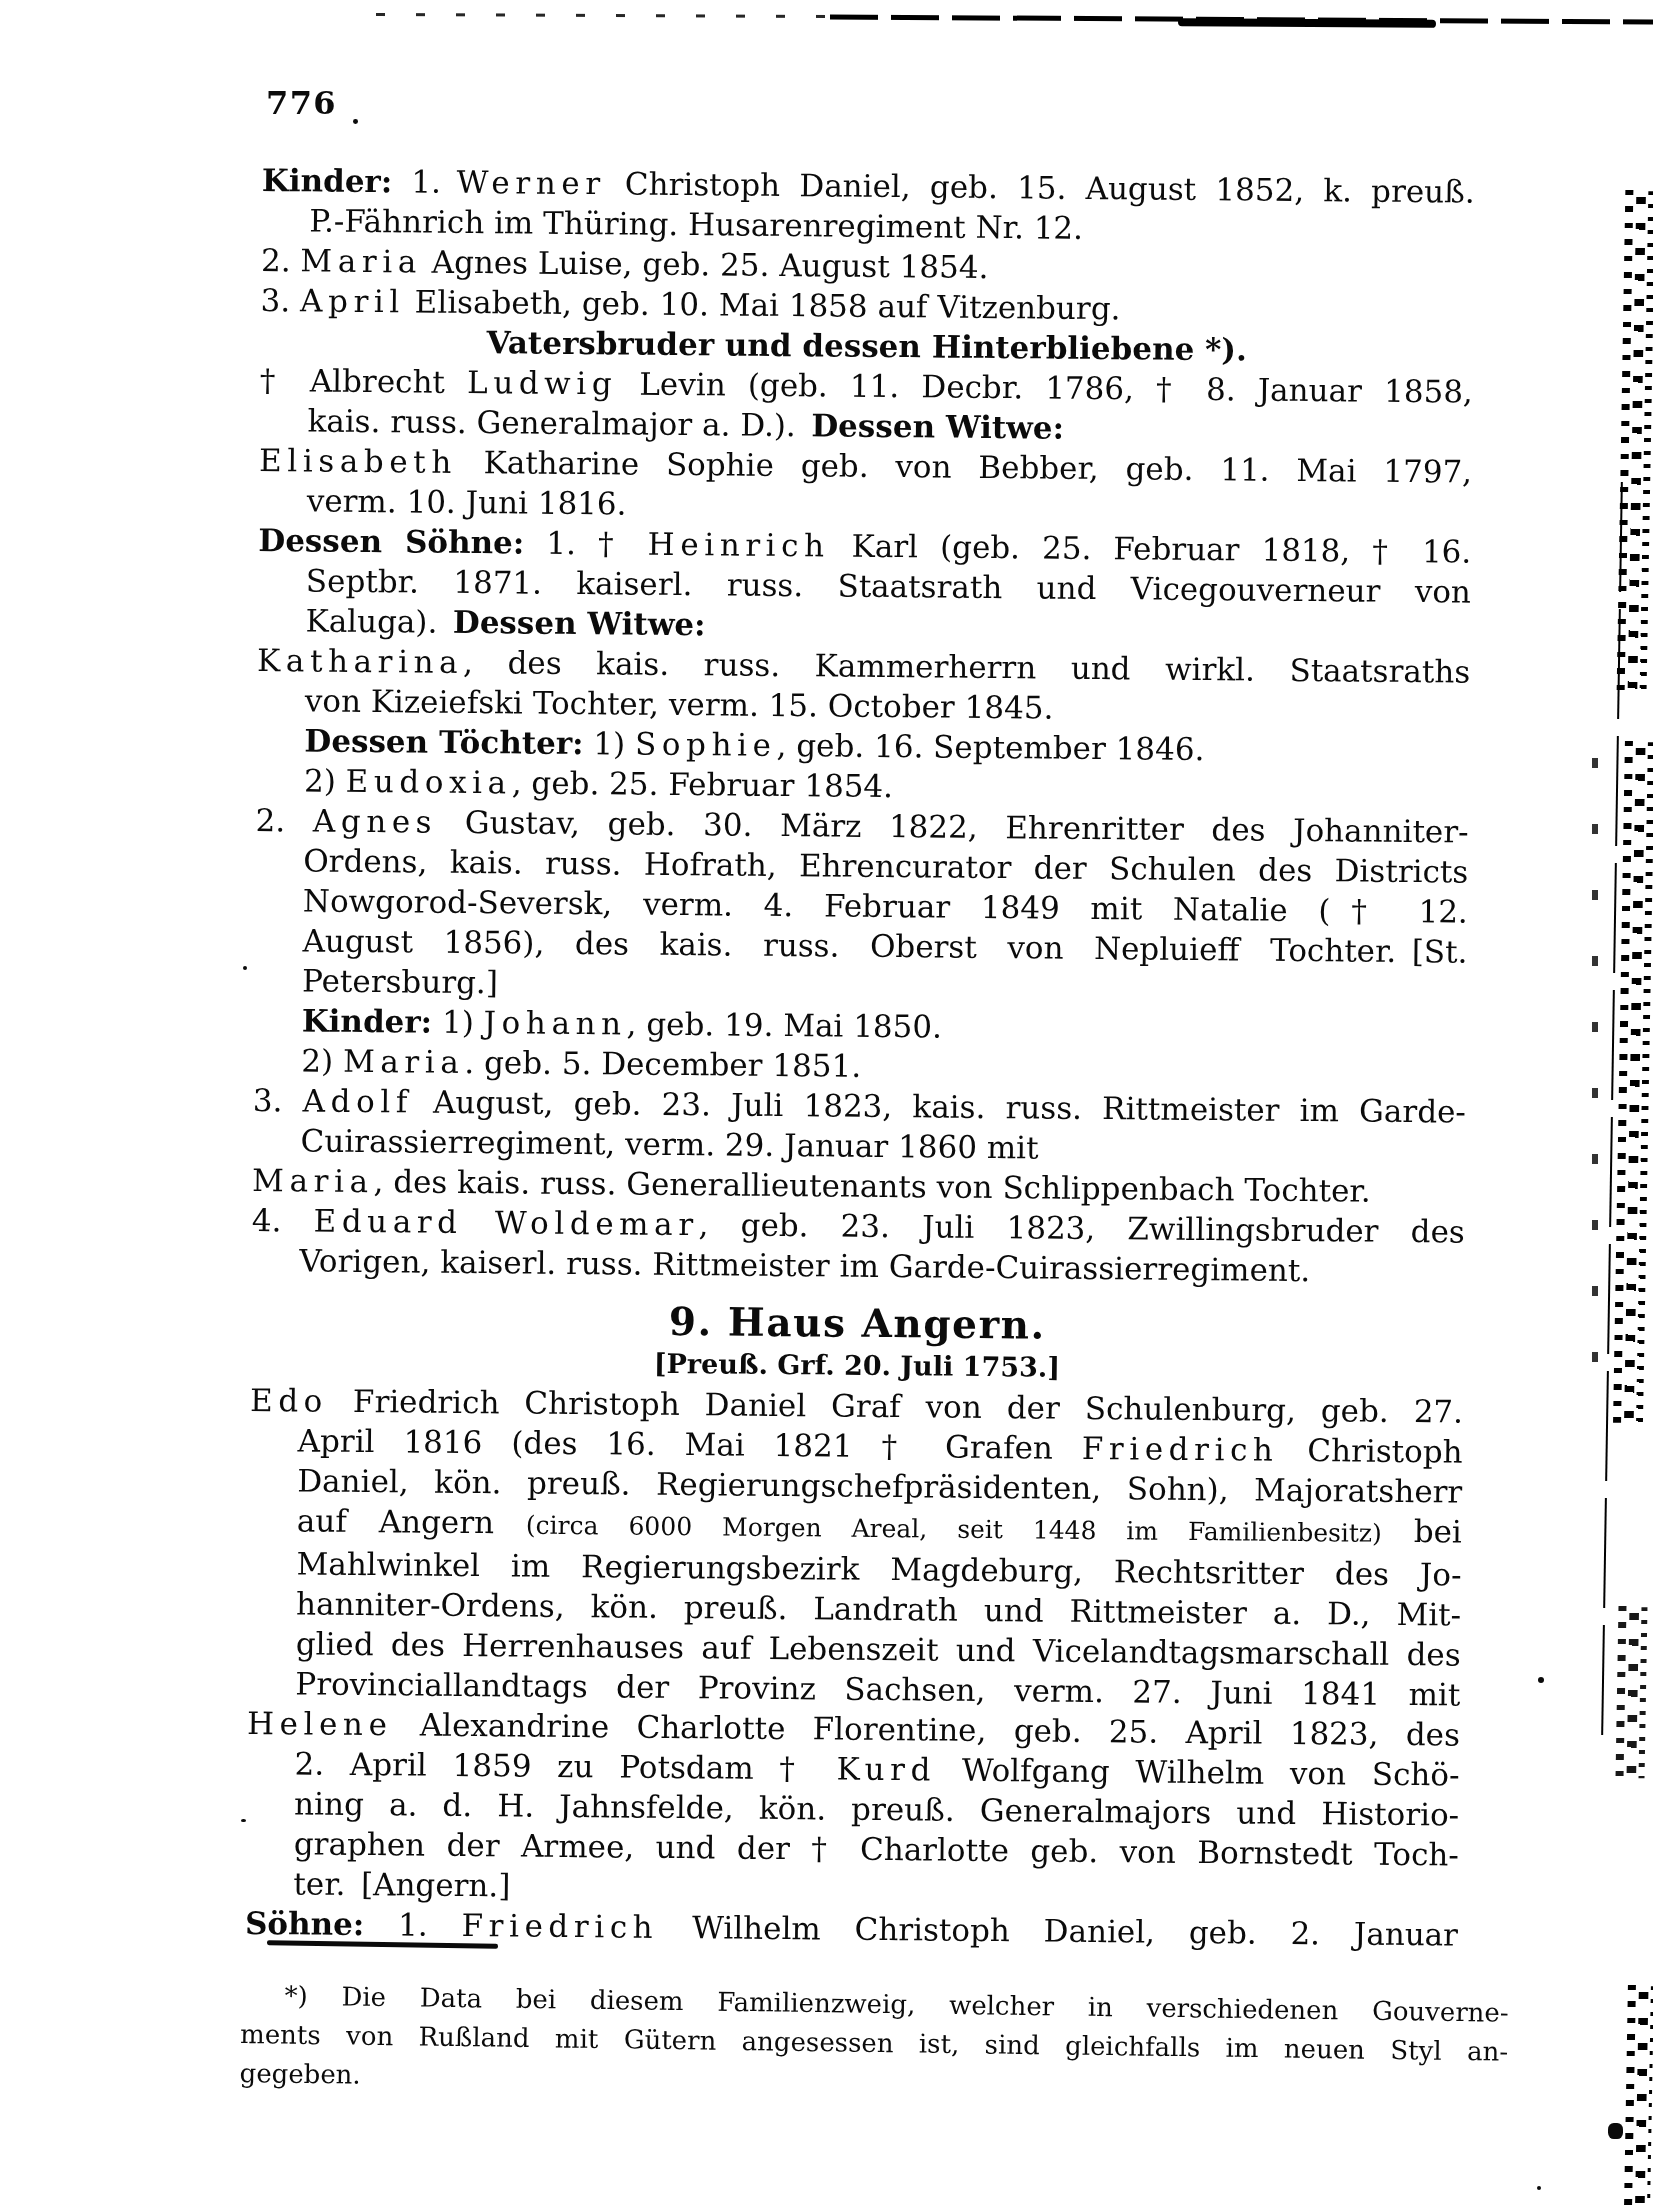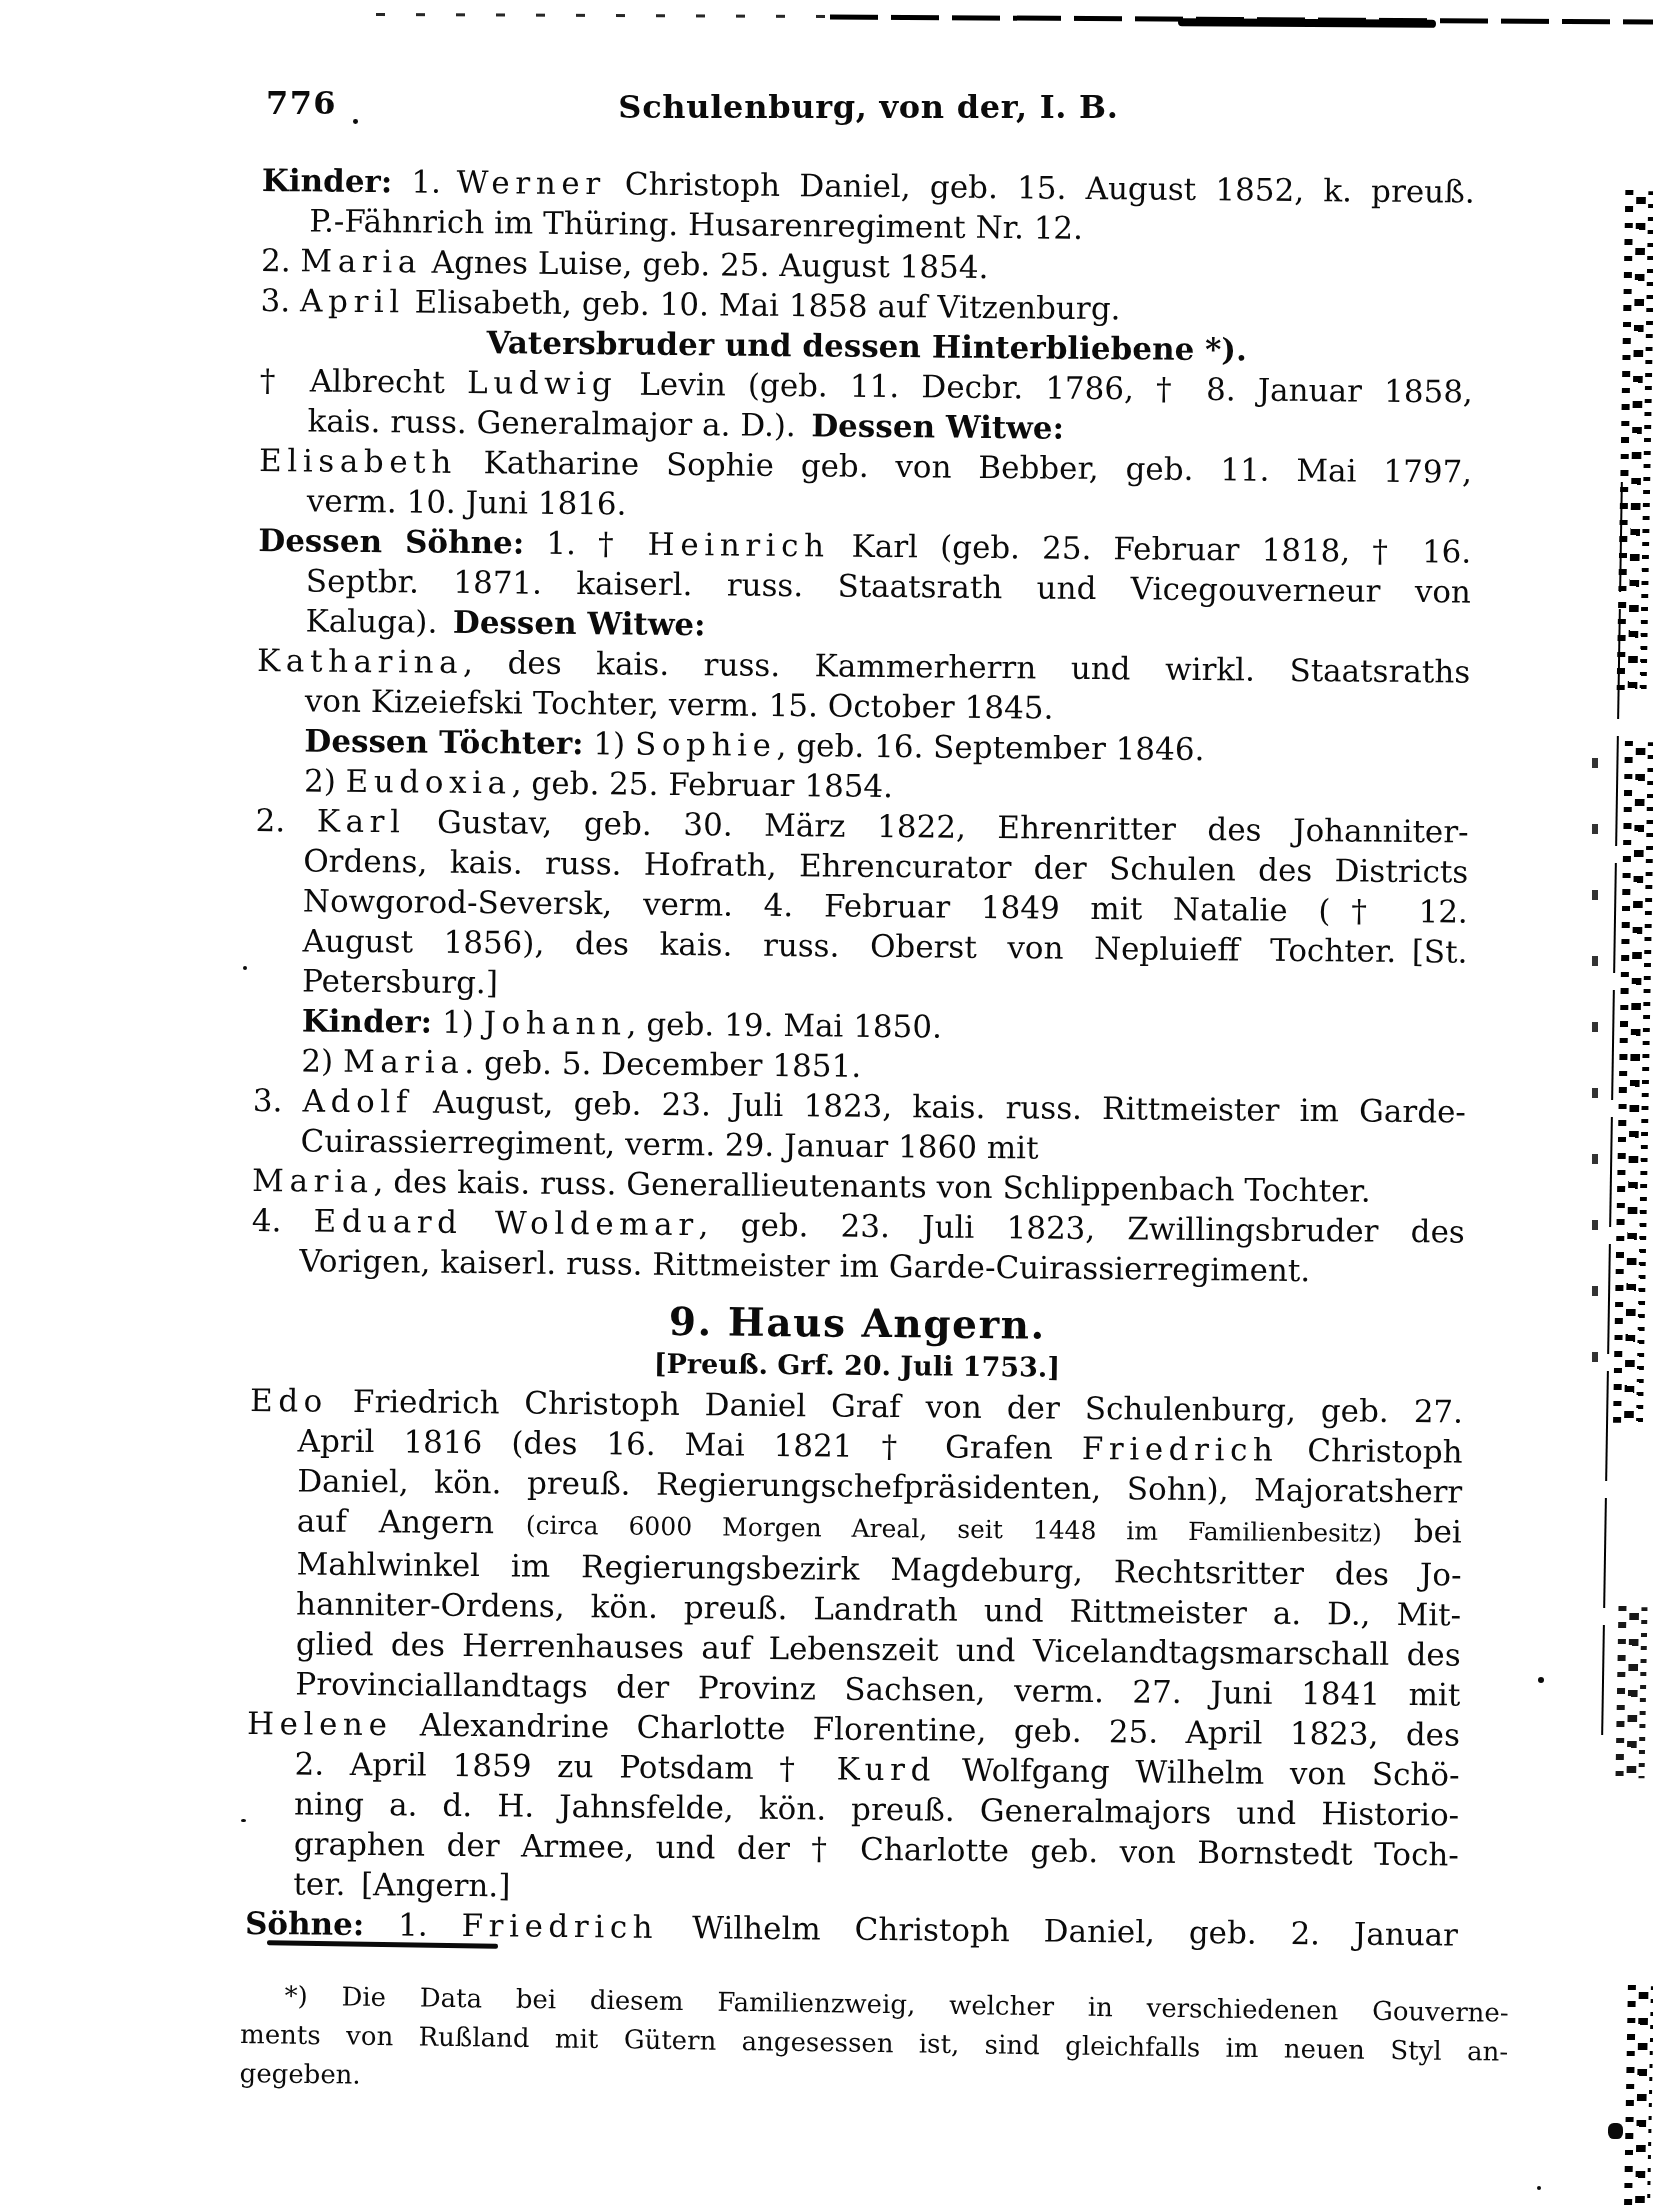--- a/index.html
+++ b/index.html
@@ -97,40 +97,39 @@
   <div class="art frag frag4"></div>
   <div class="art frag5"></div>
   <div class="art speck sp1"></div>
   <div class="art speck sp2"></div>
   <div class="art speck sp3"></div>
   <div class="art speck sp4"></div>
   <div class="art speck sp5"></div>
   <div class="art speck sp6"></div>
 
   <div class="pagenum">776</div>
-  <div class="running-title">Schulenburg, von der, I. B.</div>
 
   <div id="body-lines" class="body">
       <div class="tl a-j i0"><span class="s-b">Kinder:</span><span class="s-n"> 1. </span><span class="s-sp">Werner</span><span class="s-n"> Christoph Daniel, geb. 15. August 1852, k. preuß.</span></div>
       <div class="tl a-l i1"><span class="s-n">P.-Fähnrich im Thüring. Husarenregiment Nr. 12.</span></div>
       <div class="tl a-l i0"><span class="s-n">2. </span><span class="s-sp">Maria</span><span class="s-n"> Agnes Luise, geb. 25. August 1854.</span></div>
       <div class="tl a-l i0"><span class="s-n">3. </span><span class="s-sp">April</span><span class="s-n"> Elisabeth, geb. 10. Mai 1858 auf Vitzenburg.</span></div>
       <div class="tl a-c i0"><span class="s-b">Vatersbruder und dessen Hinterbliebene *).</span></div>
       <div class="tl a-j i0"><span class="s-n">† Albrecht </span><span class="s-sp">Ludwig</span><span class="s-n"> Levin (geb. 11. Decbr. 1786, † 8. Januar 1858,</span></div>
       <div class="tl a-l i1"><span class="s-n">kais. russ. Generalmajor a. D.). </span><span class="s-b">Dessen Witwe:</span></div>
       <div class="tl a-j i0"><span class="s-sp">Elisabeth</span><span class="s-n"> Katharine Sophie geb. von Bebber, geb. 11. Mai 1797,</span></div>
       <div class="tl a-l i1"><span class="s-n">verm. 10. Juni 1816.</span></div>
       <div class="tl a-j i0"><span class="s-b">Dessen Söhne:</span><span class="s-n"> 1. † </span><span class="s-sp">Heinrich</span><span class="s-n"> Karl (geb. 25. Februar 1818, † 16.</span></div>
       <div class="tl a-j i1"><span class="s-n">Septbr. 1871. kaiserl. russ. Staatsrath und Vicegouverneur von</span></div>
       <div class="tl a-l i1"><span class="s-n">Kaluga). </span><span class="s-b">Dessen Witwe:</span></div>
       <div class="tl a-j i0"><span class="s-sp">Katharina</span><span class="s-n">, des kais. russ. Kammerherrn und wirkl. Staatsraths</span></div>
       <div class="tl a-l i1"><span class="s-n">von Kizeiefski Tochter, verm. 15. October 1845.</span></div>
       <div class="tl a-l i1"><span class="s-b">Dessen Töchter:</span><span class="s-n"> 1) </span><span class="s-sp">Sophie</span><span class="s-n">, geb. 16. September 1846.</span></div>
       <div class="tl a-l i1"><span class="s-n">2) </span><span class="s-sp">Eudoxia</span><span class="s-n">, geb. 25. Februar 1854.</span></div>
-      <div class="tl a-j i0"><span class="s-n">2. </span><span class="s-sp">Karl</span><span class="s-n"> Gustav, geb. 30. März 1822, Ehrenritter des Johanniter-</span></div>
+      <div class="tl a-j i0"><span class="s-n">2. </span><span class="s-sp">Agnes</span><span class="s-n"> Gustav, geb. 30. März 1822, Ehrenritter des Johanniter-</span></div>
       <div class="tl a-j i1"><span class="s-n">Ordens, kais. russ. Hofrath, Ehrencurator der Schulen des Districts</span></div>
       <div class="tl a-j i1"><span class="s-n">Nowgorod-Seversk, verm. 4. Februar 1849 mit Natalie († 12.</span></div>
       <div class="tl a-j i1"><span class="s-n">August 1856), des kais. russ. Oberst von Nepluieff Tochter. [St.</span></div>
       <div class="tl a-l i1"><span class="s-n">Petersburg.]</span></div>
       <div class="tl a-l i1"><span class="s-b">Kinder:</span><span class="s-n"> 1) </span><span class="s-sp">Johann</span><span class="s-n">, geb. 19. Mai 1850.</span></div>
       <div class="tl a-l i1"><span class="s-n">2) </span><span class="s-sp">Maria</span><span class="s-n">. geb. 5. December 1851.</span></div>
       <div class="tl a-j i0"><span class="s-n">3. </span><span class="s-sp">Adolf</span><span class="s-n"> August, geb. 23. Juli 1823, kais. russ. Rittmeister im Garde-</span></div>
       <div class="tl a-l i1"><span class="s-n">Cuirassierregiment, verm. 29. Januar 1860 mit</span></div>
       <div class="tl a-l i0"><span class="s-sp">Maria</span><span class="s-n">, des kais. russ. Generallieutenants von Schlippenbach Tochter.</span></div>
       <div class="tl a-j i0"><span class="s-n">4. </span><span class="s-sp">Eduard</span><span class="s-n"> </span><span class="s-sp">Woldemar</span><span class="s-n">, geb. 23. Juli 1823, Zwillingsbruder des</span></div>

